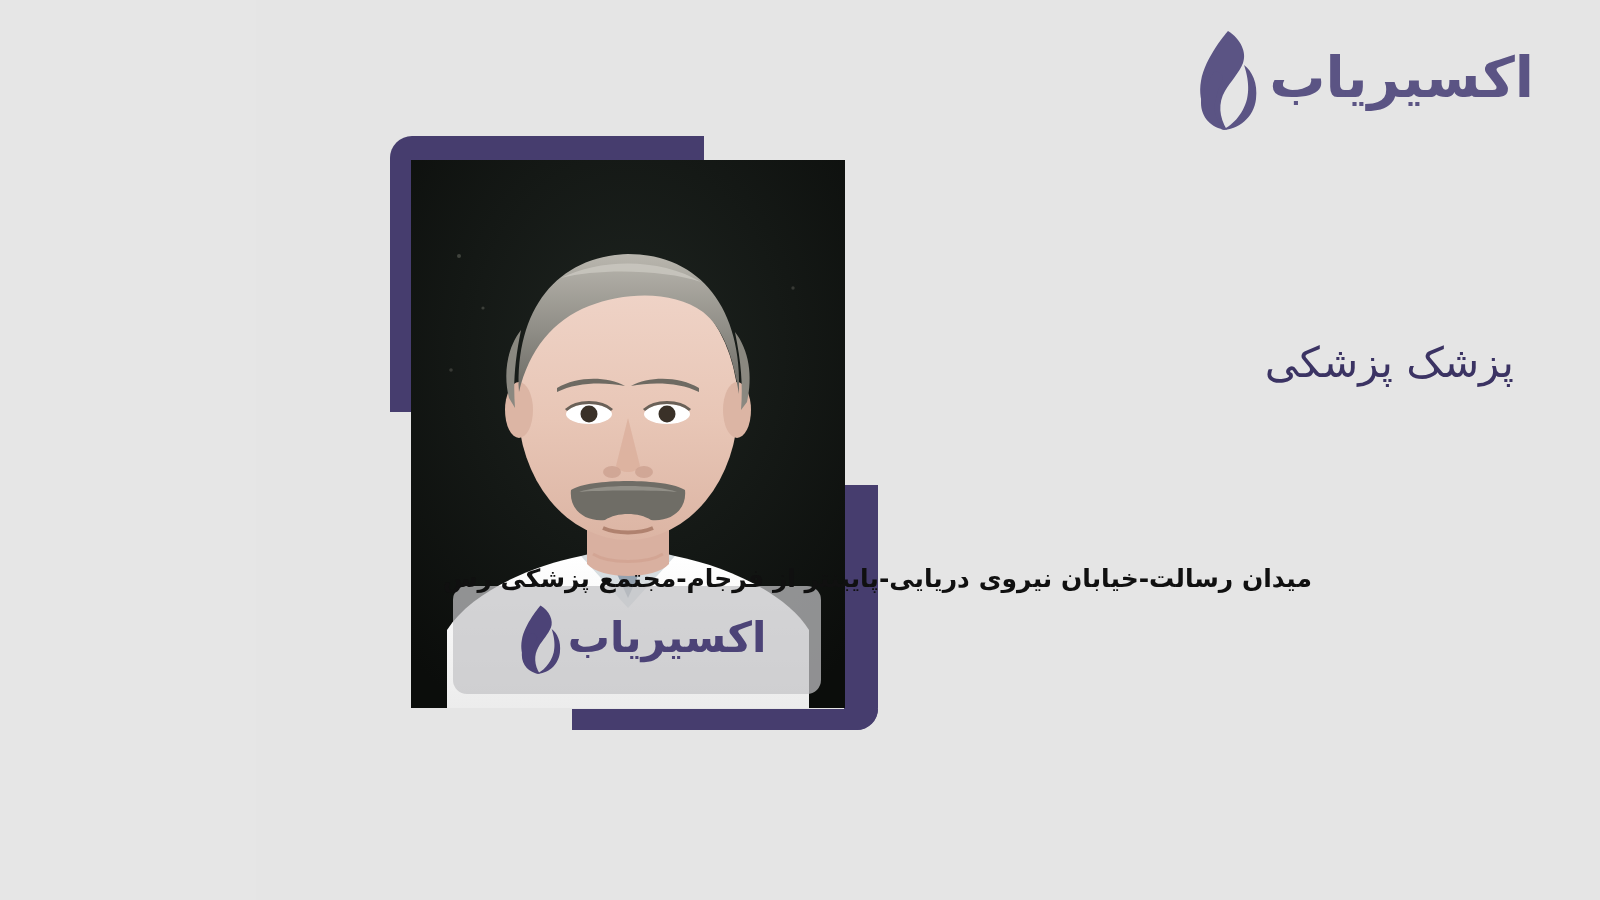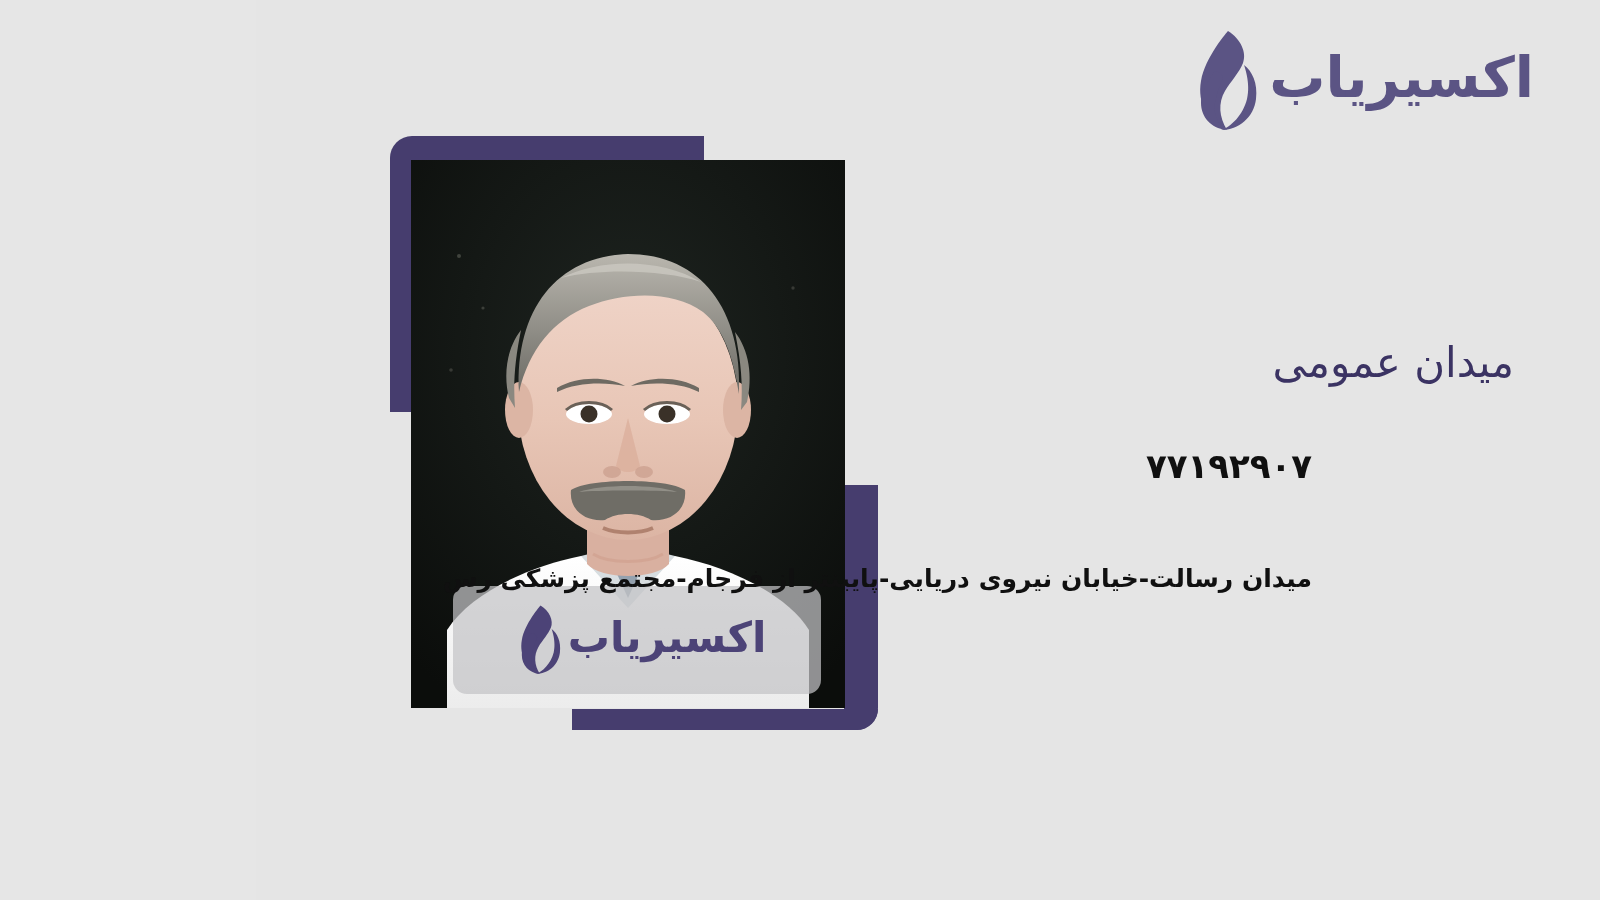--- a/index.html
+++ b/index.html
@@ -285,21 +285,20 @@
         <div class="wm-word">اکسیریاب</div>
         <svg class="wm-mark" viewBox="0 0 78 104" aria-hidden="true">
           <path d="M47 2 C47 2 24 28 20 52 C16 74 27 94 46 101 C38 88 37 74 44 62 C50 52 58 44 62 34 C66 24 60 10 47 2 Z" fill="#4c4377"></path>
           <path d="M34 42 C34 42 20 60 20 74 C20 88 30 99 45 101 C36 94 32 84 34 74 C36 63 40 54 42 48 C40 44 37 42 34 42 Z" fill="#4c4377"></path>
           <path d="M63 36 C63 36 70 54 66 70 C62 86 50 98 40 101 C58 101 73 88 75 70 C77 54 71 42 63 36 Z" fill="#4c4377"></path>
         </svg>
       </div>
     </div>
   </div>
 
-  <div class="specialty">میدان عمومی</div>
-  <div class="phone">۷۷۱۹۲۹۰۷</div>
+  <div class="specialty">پزشک پزشکی</div>
   <div class="address">میدان رسالت-خیابان نیروی دریایی-پایینتر از فرجام-مجتمع پزشکی رس</div>
 
   <div class="bar bar-1"></div>
   <div class="bar bar-2"></div>
   <div class="bar bar-3"></div>
 
 </div>
 
 </body></html>

